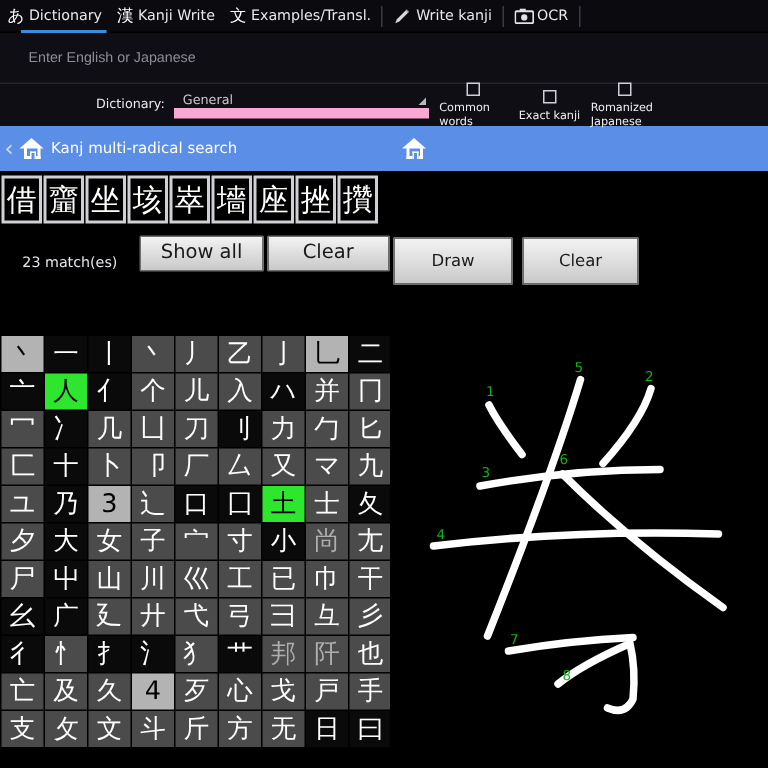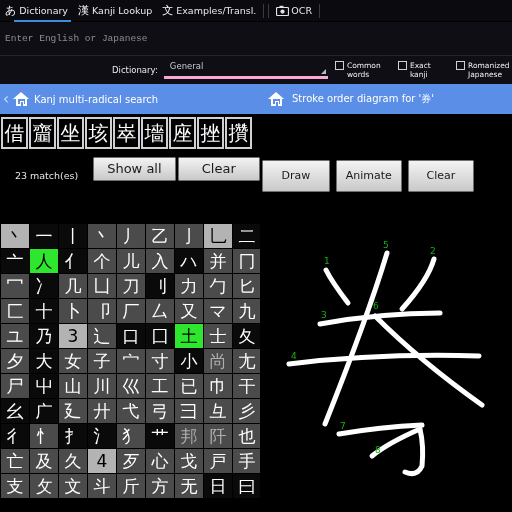--- a/index.html
+++ b/index.html
@@ -35,43 +35,43 @@
   .ic-pen, .ic-cam, .ic-mag { display:inline-block; width:12px; height:12px; position:relative; }
 
   
   .searchzone {
     height: 34px; background: #0e0e14;
     display:flex; align-items:center;
     border-bottom:1px solid #24242c;
   }
   .searchzone input {
     width:100%; background:transparent; border:0; outline:0;
-    color:#cfcfd6; font-size:9.5px; padding-left:5px;
-    font-family: Liberation Mono, monospace;
+    color:#cfcfd6; font-size:9.5px; padding-left:19px;
+    font-family: Liberation Sans, sans-serif;
   }
   .searchzone input::placeholder { color:#8d8d98; }
 
   
   .optrow {
     height: 28px; background:#0e0e14;
     display:flex; align-items:center;
-    padding-left:112px; gap:0;
+    padding-left:64px; gap:0;
   }
   .dlabel { color:#e9e9ef; font-size:8.5px; margin-right:6px; }
   .spinner {
     position:relative; width:170px; height:18px;
-    border-bottom:3px solid #f9a8d4;
-    display:flex; align-items:flex-start;
+    border-bottom:7px solid #f9a8d4;
+    display:flex; align-items:flex-end;
   }
   .spinner .sval { color:#c8c8d2; font-size:8.5px; padding-left:6px; }
   .spinner .caret {
     position:absolute; right:2px; bottom:2px;
     width:0;height:0;border-left:5px solid transparent;border-bottom:5px solid #b9b9c4;
   }
-  .cbx { display:flex; gap:3px; margin-left:7px; }
+  .cbx { display:flex; align-items:center; gap:3px; margin-left:7px;flex-direction:column; }
   .box {
     width:9px;height:9px;border:1px solid #cfcfd8;background:transparent;flex:0 0 auto;
   }
   .cbl { color:#f0f0f5; font-size:7.5px; line-height:9px; max-width:46px; }
 
   
   .actionbar {
     height: 30px; background:#5b8ee6; display:flex; align-items:center;
   }
   .ab-left { width:260px; display:flex; align-items:center; gap:4px; padding-left:3px; }
@@ -113,21 +113,21 @@
     border:1px solid #6f6f6f; border-radius:1px;
     color:#1a1a1a; font-size:13px; text-align:center;
     height:24px; line-height:22px;
   }
   .btn-showall { width:84px; }
   .btn-clear-l { width:84px; margin-left:2px; }
 
   
   .drawbtns {
     position:absolute; left:262px; top:158px; width:212px; height:36px;
-    display:flex; gap:6px; align-items:center;
+    display:flex; gap:6px; 
   }
   .drawbtns .btn { height:32px; line-height:30px; font-size:11px; }
   .b-draw { width:80px; }
   .b-anim { width:78px; }
   .b-clr { width:78px; }
 
   
   .gridwrap {
     position:absolute; left:0; top:224px; width:260px; height:288px;
     background:#000; overflow:hidden;
@@ -162,30 +162,39 @@
 
   <div class="topbar">
 
     <div class="tab active">
       <span class="tglyph">あ</span>
       <span>Dictionary</span>
     </div>
 
     <div class="tab">
       <span class="tglyph">漢</span>
-      <span>Kanji Lookup</span>
+      <span>Kanji Write</span>
     </div>
 
     <div class="tab">
       <span class="tglyph">文</span>
       <span>Examples/Transl.</span>
     </div>
 
     <div class="tdiv"></div>
 
+    <div class="tab">
+      <span class="ic-pen">
+        <svg width="12" height="12" viewBox="0 0 12 12">
+          <path d="M1.5 10.5 L2.6 7.8 L8.6 1.8 L10.2 3.4 L4.2 9.4 Z" fill="#d8d8de"></path>
+          <path d="M8.8 1.6 L10.4 3.2" stroke="#9a9aa3" stroke-width="1"></path>
+        </svg>
+      </span>
+      <span>Write kanji</span>
+    </div>
 
     <div class="tdiv"></div>
 
     <div class="tab">
       <span class="ic-cam">
         <svg width="13" height="11" viewBox="0 0 13 11">
           <rect x="0.5" y="2.5" width="12" height="8" rx="1" fill="none" stroke="#e2e2e8" stroke-width="1.2"></rect>
           <rect x="3.5" y="0.8" width="4" height="2" fill="#e2e2e8"></rect>
           <circle cx="6.5" cy="6.6" r="2.1" fill="#e2e2e8"></circle>
         </svg>
@@ -232,21 +241,20 @@
           <span class="door"></span>
       </span>
       <span class="ab-title">Kanj multi-radical search</span>
     </div>
     <div class="ab-right">
       <span class="home">
         <span class="roof"></span>
           <span class="body2"></span>
           <span class="door"></span>
       </span>
-      <span class="ab-title">Stroke order diagram for '券'</span>
     </div>
   </div>
 
   <div class="chiprow">
     <div class="chip">借</div>
     <div class="chip">齏</div>
     <div class="chip">坐</div>
     <div class="chip">垓</div>
     <div class="chip">崒</div>
     <div class="chip">墻</div>
@@ -256,21 +264,20 @@
   </div>
 
   <div class="matchrow">
     <span class="matchcount">23 match(es)</span>
     <div class="btn btn-showall">Show all</div>
     <div class="btn btn-clear-l">Clear</div>
   </div>
 
   <div class="drawbtns">
     <div class="btn b-draw">Draw</div>
-    <div class="btn b-anim">Animate</div>
     <div class="btn b-clr">Clear</div>
   </div>
 
   <div class="gridwrap">
     <div class="grid" id="grid-host">
         <div class="cell sel">丶</div>
         <div class="cell dark">一</div>
         <div class="cell dark">丨</div>
         <div class="cell">丶</div>
         <div class="cell">丿</div>

